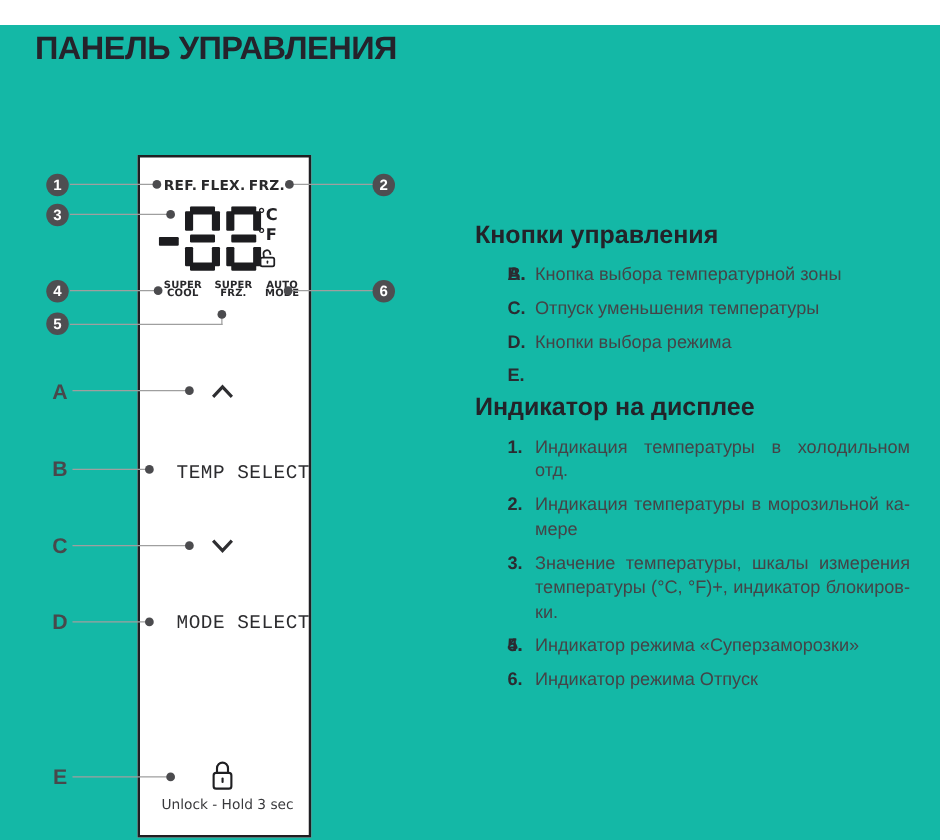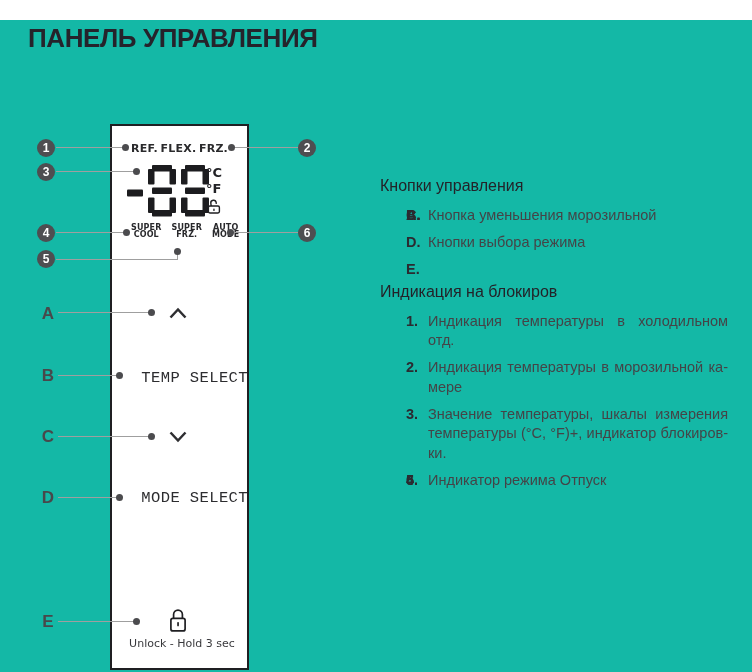--- a/index.html
+++ b/index.html
@@ -52,21 +52,21 @@
   .lnC{left:58px;top:416px;width:92px;} .lnD{left:58px;top:477px;width:60px;}
   .lnE{left:58px;top:601px;width:77px;}
   .dt{position:absolute;width:7px;height:7px;border-radius:50%;background:#4b4b4e;}
   .d1{left:122px;top:124px;} .d2{left:228px;top:124px;} .d3{left:133px;top:148px;}
   .d4{left:123px;top:209px;} .d5{left:174px;top:228px;} .d6{left:227px;top:209px;}
   .dA{left:148px;top:289px;} .dB{left:116px;top:352px;} .dC{left:148px;top:413px;}
   .dD{left:116px;top:474px;} .dE{left:133px;top:598px;}
 
   
   .rc{position:absolute;left:380px;top:157px;width:348px;font-size:14.5px;color:#444447;}
-  .rc h3{margin:0 0 11px 0;font-size:16px;font-weight:normal;color:#232329;}
+  .rc h3{margin:0 0 11px 0;font-size:20px;font-weight:bold;color:#232329;}
   .rc .sec2{margin-top:30px;}
   .li{position:relative;padding-left:48px;margin-bottom:7.5px;line-height:19.5px;
       text-align:justify;hyphens:manual;}
   .mk{position:absolute;left:26px;top:0;font-weight:bold;color:#2b2b31;text-align:left;}
 </style>
 </head>
 <body>
 
 <div class="page">
 
@@ -187,38 +187,39 @@
   <div class="rc">
     <div class="sec">
       <h3>Кнопки управления</h3>
 
         <div class="li">
           <span class="mk">A.</span>
         </div>
 
         <div class="li">
           <span class="mk">B.</span>
+          <span class="tx">Кнопка выбора температурной зоны</span>
         </div>
 
         <div class="li">
           <span class="mk">C.</span>
-          <span class="tx">Кнопка уменьшения морозильной</span>
+          <span class="tx">Отпуск уменьшения температуры</span>
         </div>
 
         <div class="li">
           <span class="mk">D.</span>
           <span class="tx">Кнопки выбора режима</span>
         </div>
 
         <div class="li">
           <span class="mk">E.</span>
         </div>
       </div>
     <div class="sec sec2">
-      <h3>Индикация на блокиров</h3>
+      <h3>Индикатор на дисплее</h3>
 
         <div class="li">
           <span class="mk">1.</span>
           <span class="tx">Индикация температуры в холодильном отд.</span>
         </div>
 
         <div class="li">
           <span class="mk">2.</span>
           <span class="tx">Индикация температуры в морозильной ка­мере</span>
         </div>
@@ -227,20 +228,21 @@
           <span class="mk">3.</span>
           <span class="tx">Значение температуры, шкалы измерения температуры (°C, °F)+, индикатор блокиров­ки.</span>
         </div>
 
         <div class="li">
           <span class="mk">4.</span>
         </div>
 
         <div class="li">
           <span class="mk">5.</span>
+          <span class="tx">Индикатор режима «Суперзаморозки»</span>
         </div>
 
         <div class="li">
           <span class="mk">6.</span>
           <span class="tx">Индикатор режима Отпуск</span>
         </div>
       </div>
   </div>
 
 </div>

